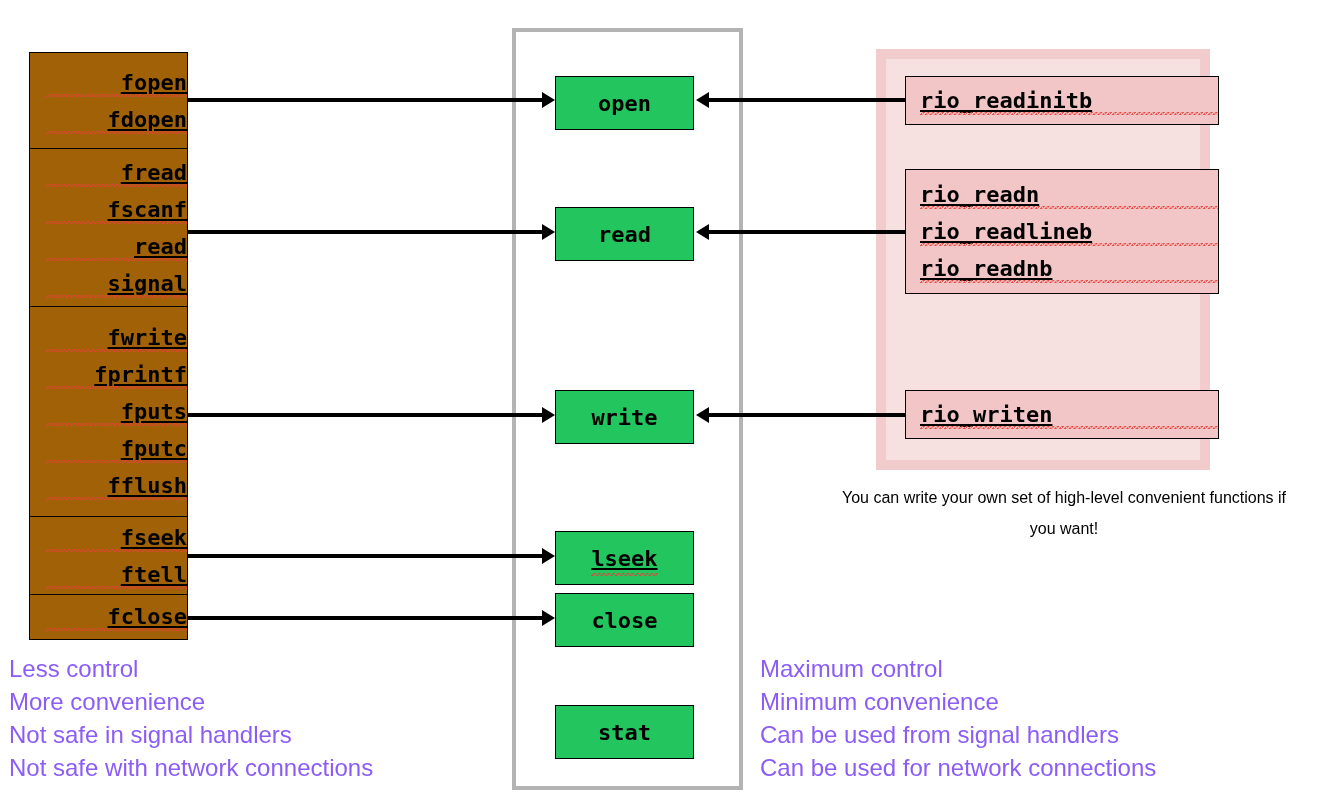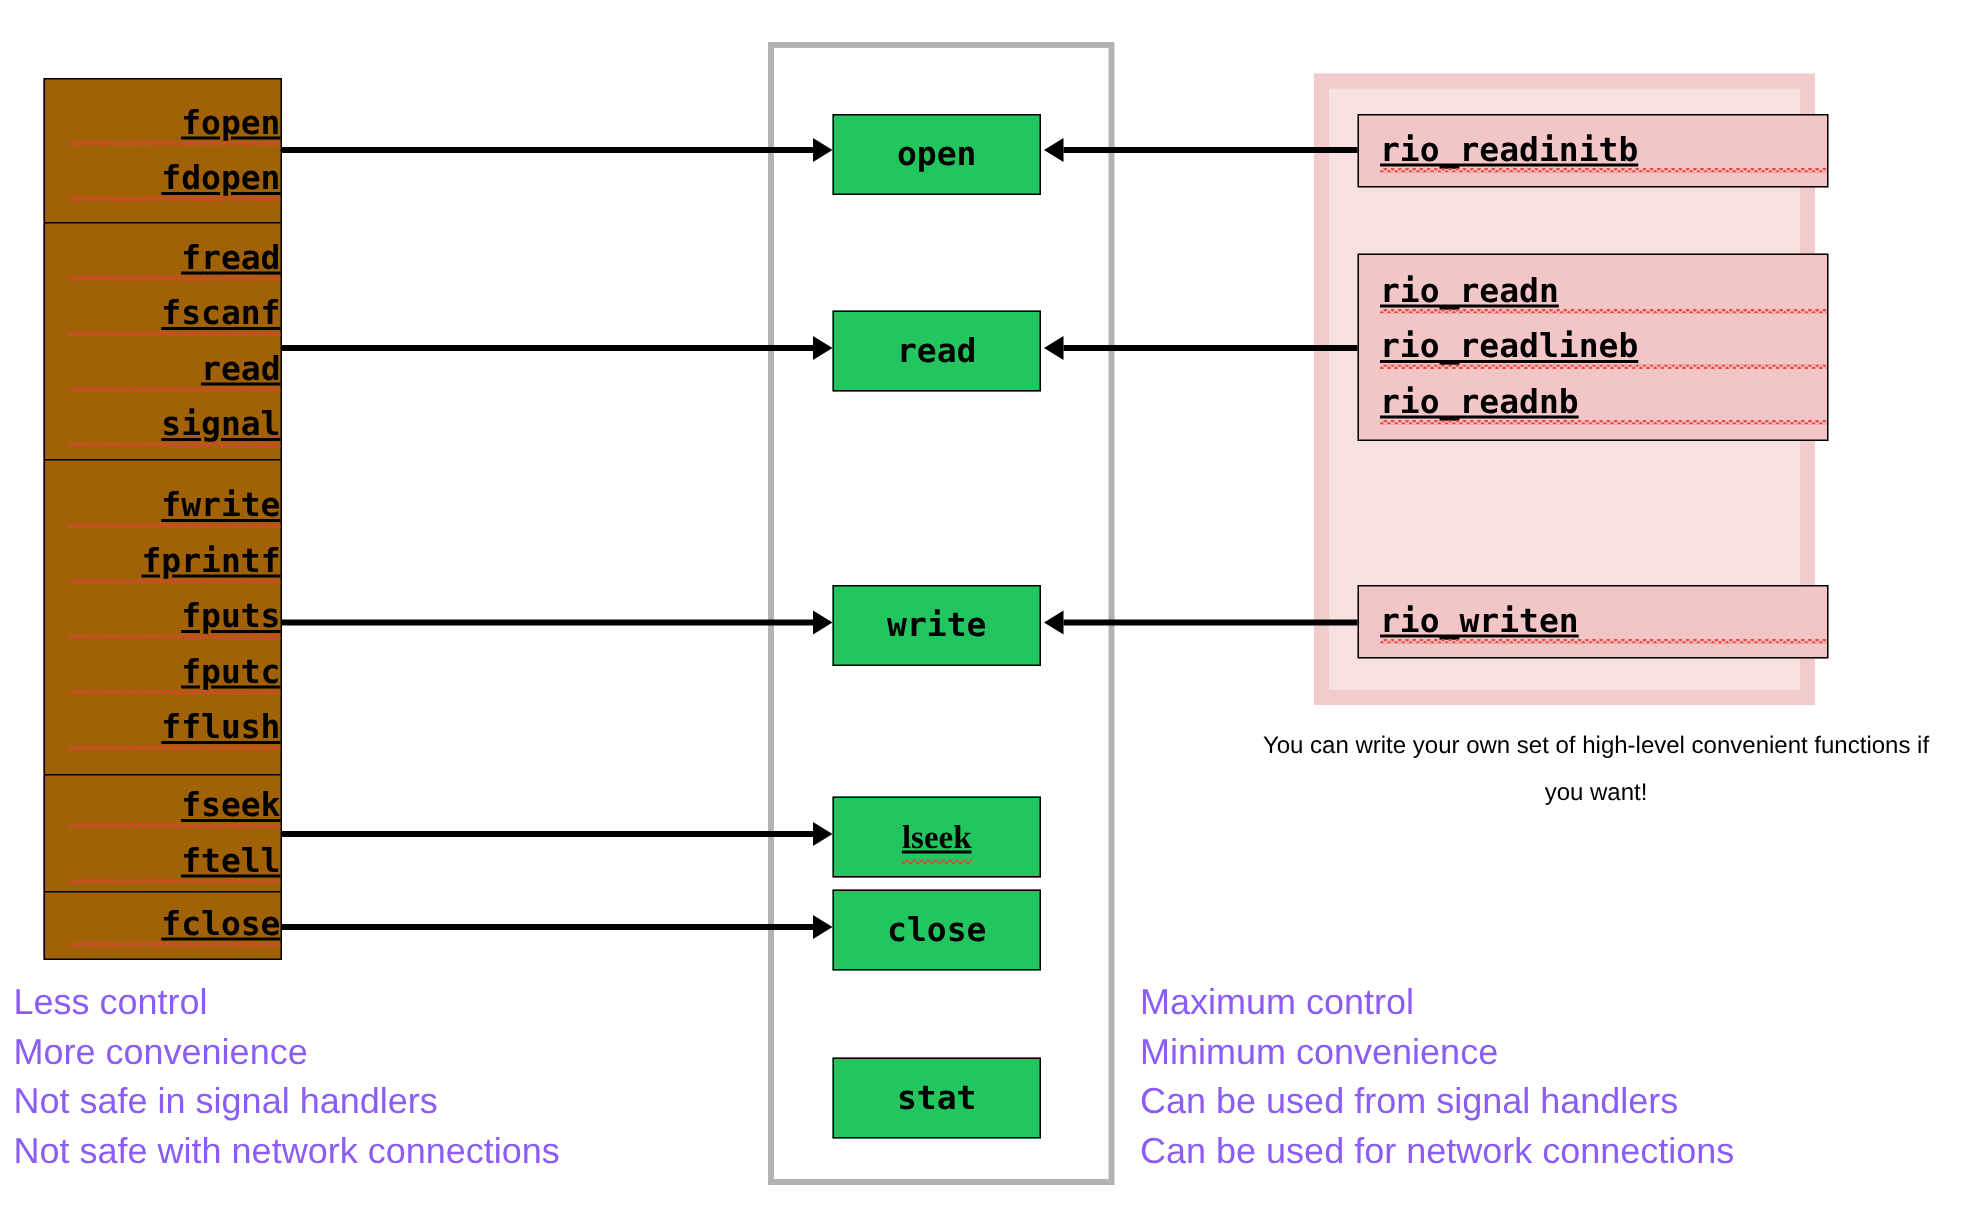--- a/index.html
+++ b/index.html
@@ -103,21 +103,21 @@
     right: 0;
     bottom: -5px;
     height: 3px;
     background-image:
       radial-gradient(circle at 1.2px 2.6px, #e8403a 1.1px, rgba(0,0,0,0) 1.3px),
       radial-gradient(circle at 3.6px 0.4px, #e8403a 1.1px, rgba(0,0,0,0) 1.3px);
     background-size: 4.8px 3px;
     background-repeat: repeat-x;
     opacity: .92;
   }
-  .syscall-label.squiggle { text-decoration: underline; text-underline-offset: 2px; font-family: Liberation Serif, serif; }
+  .syscall-label.squiggle { text-decoration: underline; text-underline-offset: 2px; }
 
   
   #rio-container {
     position: absolute;
     left: 876px;
     top: 49px;
     width: 334px;
     height: 421px;
     background: #f7e0e0;
     border: 10px solid #f2cccc;

